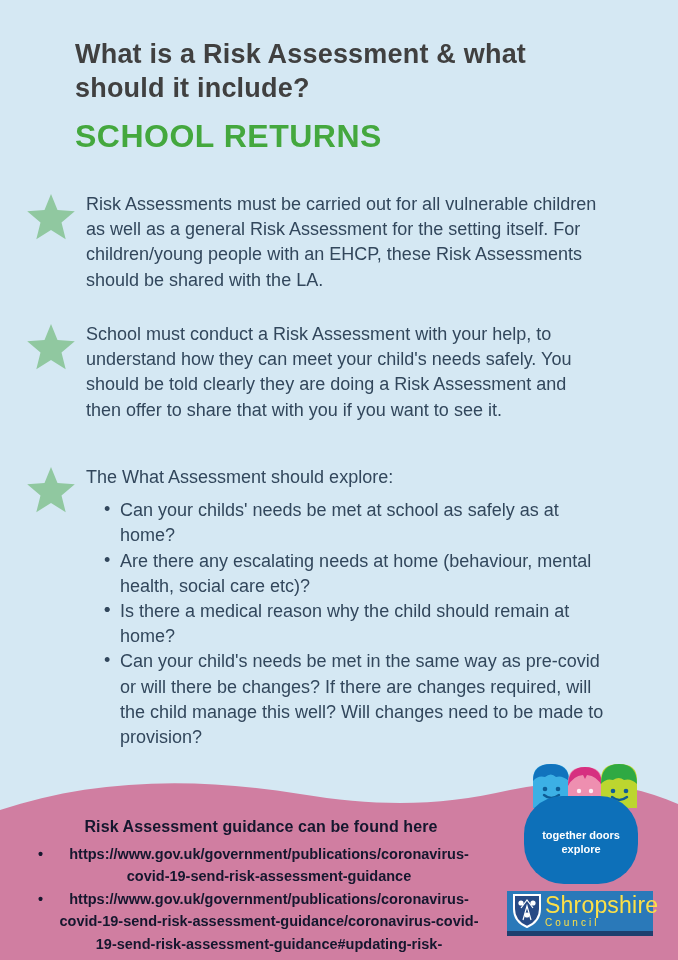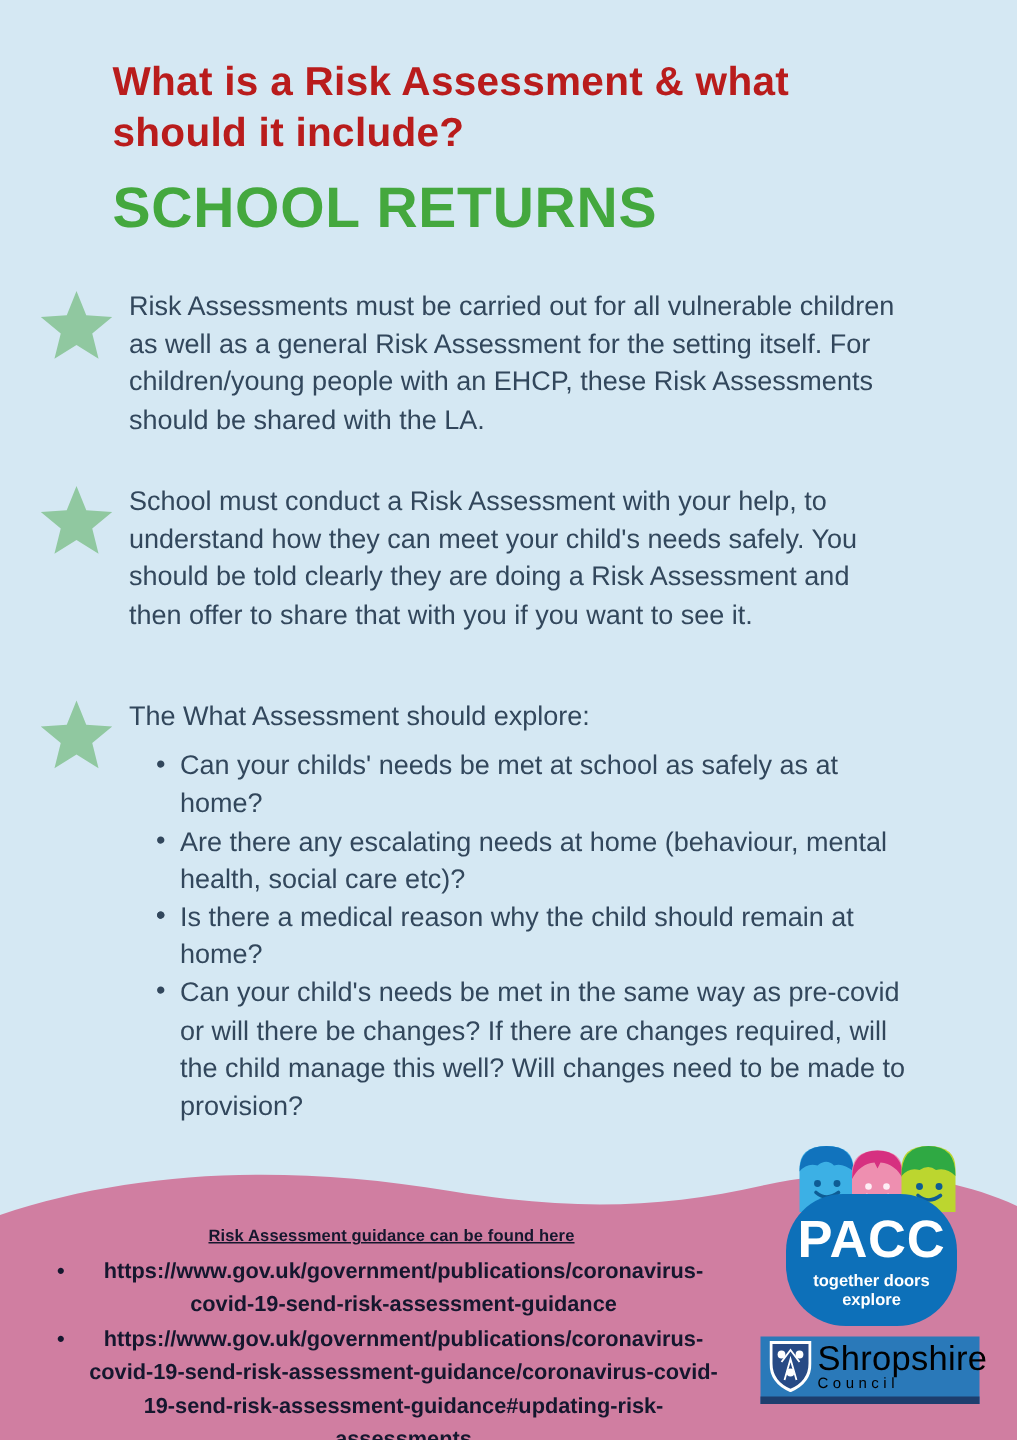--- a/index.html
+++ b/index.html
@@ -8,26 +8,26 @@
     width:678px;height:960px;
     background:#d5e8f3;
     overflow:hidden;
     font-family:"Liberation Sans", sans-serif;
   }
   
   .header{position:absolute;left:75px;top:38px;width:540px;}
   .title{
     margin:0;
     font-size:27px;font-weight:700;line-height:1.25;
-    color:#b91c1c;letter-spacing:.2px;
+    color:#404040;letter-spacing:.2px;
     width:470px;
   }
   .subtitle{
     margin:14px 0 0 0;
-    font-size:38px;font-weight:800;line-height:1;
+    font-size:32px;font-weight:800;line-height:1;
     color:#44a83e;letter-spacing:.5px;
   }
   
   .bullet-row{position:absolute;left:26px;width:600px;}
   .bullet-row .star{position:absolute;left:0;top:0;}
   .bullet-text{
     margin:0 0 0 60px;
     width:520px;
     font-size:18px;line-height:1.4;
     color:#32475c;
@@ -41,21 +41,21 @@
   .sub-list li{position:relative;padding-left:16px;margin:0;}
   .sub-list li .dot{position:absolute;left:0;top:-1px;color:#32475c;}
   
   .wave-wrap{position:absolute;left:0;bottom:0;width:678px;height:190px;}
   .wave-wrap svg{display:block;}
   .footer-links{
     position:absolute;left:22px;top:818px;width:478px;
     text-align:center;color:#15172e;z-index:3;
   }
   .guidance-heading{
-    font-size:11px;font-weight:700;text-decoration:underline;
+    font-size:16px;font-weight:700;
     margin-bottom:7px;letter-spacing:.1px;
   }
   .link-list{list-style:none;margin:0;padding:0;}
   .link-list li{
     position:relative;
     font-size:14.5px;font-weight:700;line-height:1.55;
     padding:0 14px 0 30px;
     overflow-wrap:break-word;word-break:break-word;
   }
   .link-list li .dot{position:absolute;left:16px;top:0;}
@@ -75,21 +75,21 @@
   .pacc-tagline{font-size:11px;font-weight:600;line-height:1.25;margin-top:4px;}
   .pacc-tagline2{font-size:11px;font-weight:600;line-height:1.1;}
   
   .shropshire{
     position:absolute;left:507px;top:891px;width:146px;height:45px;
     background:#2a79b9;border-bottom:5px solid #1d3e6e;
     box-sizing:border-box;
     display:flex;align-items:center;z-index:4;
   }
   .shrop-shield{margin:0 4px 0 6px;flex:none;}
-  .shrop-text{color:#000000;line-height:1;}
+  .shrop-text{color:#fde047;line-height:1;}
   .shrop-name{font-size:23px;font-weight:400;letter-spacing:.2px;}
   .shrop-sub{font-size:10px;letter-spacing:3px;text-align:left;margin-top:1px;}
 </style>
 </head>
 <body>
 
 <div class="page">
 
   <div class="header">
     <h1 class="title">What is a Risk Assessment &amp; what should it include?</h1>
@@ -159,21 +159,20 @@
       <circle cx="62" cy="29" r="2.2" fill="#fdeef5"></circle>
       <path d="M49,35 Q56,41 63,35" stroke="#fdeef5" stroke-width="2.4" fill="none" stroke-linecap="round"></path>
 
       <path fill="#bcd62f" d="M72,17 Q72,2 90,2 Q108,2 108,17 L108,46 L72,46 Z"></path>
       <path fill="#2fa943" d="M72,22 Q72,2 90,2 Q108,2 108,22 Q102,16 95,18 Q90,14 84,18 Q77,16 72,22 Z"></path>
       <circle cx="84" cy="29" r="2.3" fill="#0e5c95"></circle>
       <circle cx="97" cy="29" r="2.3" fill="#0e5c95"></circle>
       <path d="M83,35 Q90,41 98,35" stroke="#0e5c95" stroke-width="2.4" fill="none" stroke-linecap="round"></path>
     </svg>
     <div class="pacc-badge">
-      <div class="pacc-acronym">PACC</div>
       <div class="pacc-tagline">together doors</div>
       <div class="pacc-tagline2">explore</div>
     </div>
   </div>
 
   <div class="shropshire">
     <svg class="shrop-shield" width="28" height="34" viewBox="0 0 28 34">
       <path d="M1,1 H27 V15 C27,25 21,30 14,33 C7,30 1,25 1,15 Z" fill="#274a85" stroke="#ffffff" stroke-width="2"></path>
       <circle cx="8" cy="9" r="2.6" fill="#ffffff"></circle>
       <circle cx="20" cy="9" r="2.6" fill="#ffffff"></circle>

